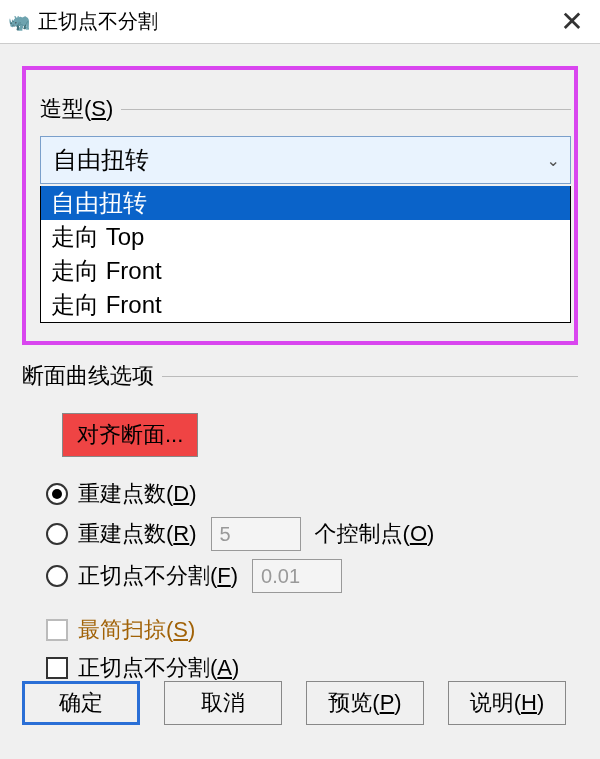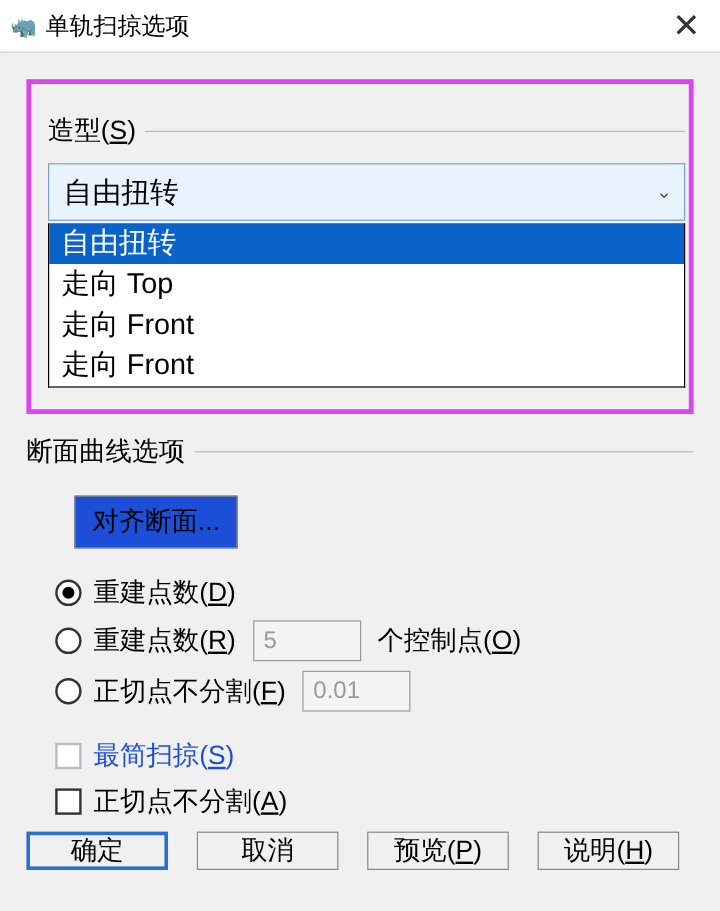--- a/index.html
+++ b/index.html
@@ -12,42 +12,42 @@
 .content{padding:22px 22px 20px 22px}
 .grouplabel{display:flex;align-items:center;font-size:22px;margin:10px 0 8px 0}
 .grouplabel .line{flex:1;height:1px;background:#bbb;margin-left:8px}
 .highlight-box{border:4px solid #d946ef;padding:14px 3px 18px 14px;margin-bottom:16px}
 .combo{position:relative;height:48px;border:1px solid #7a9fcb;background:#e9f3fe;display:flex;align-items:center;padding:0 12px;margin:12px 0 2px 0;font-size:24px}
 .combo .chev{position:absolute;right:10px;top:50%;transform:translateY(-50%);font-size:16px;color:#555}
 .dropdown{border:1px solid #000;border-top:none;background:#fff}
 .dropdown .opt{padding:2px 10px;font-size:24px;line-height:30px}
 .dropdown .opt.sel{background:#0a63c9;color:#fff}
 .curvesection{margin-top:0}
-.align-btn{display:inline-block;margin:14px 0 18px 40px;padding:6px 14px;font-size:22px;background:#1d4ed8;border:1px solid #888;cursor:pointer}
+.align-btn{display:inline-block;margin:14px 0 18px 40px;padding:6px 14px;font-size:22px;background:#ef4444;border:1px solid #888;cursor:pointer}
 .row{display:flex;align-items:center;padding:4px 0 4px 24px;font-size:22px}
 .radio{width:22px;height:22px;border:2px solid #333;border-radius:50%;margin-right:10px;display:flex;align-items:center;justify-content:center;cursor:pointer;background:#fff}
 .radio .dot{width:10px;height:10px;border-radius:50%;background:#000}
 .checkbox{width:22px;height:22px;border:2px solid #333;margin-right:10px;cursor:pointer;display:flex;align-items:center;justify-content:center;background:#fff}
 .checkbox.disabled{border-color:#bbb}
 .lbl{white-space:nowrap}
-.lbl.disabled{color:#1d4ed8}
+.lbl.disabled{color:#a16207}
 .numbox{width:90px;height:34px;border:1px solid #999;background:#f4f4f4;color:#999;padding:0 8px;font-size:20px;display:flex;align-items:center;margin:0 14px}
 .tail{font-size:22px}
 .btnbar{position:absolute;bottom:34px;left:22px;right:22px;display:flex;gap:24px}
-.btn{flex:0 0 auto;width:118px;height:32px;display:flex;align-items:center;justify-content:center;font-size:22px;background:#f0f0f0;border:1px solid #888;cursor:pointer}
+.btn{flex:0 0 auto;width:118px;height:44px;display:flex;align-items:center;justify-content:center;font-size:22px;background:#f0f0f0;border:1px solid #888;cursor:pointer}
 .btn.primary{border:3px solid #2a6fd6}
 .wrap{position:relative;height:715px}
 .u{text-decoration:underline}
 </style>
 </head>
 <body>
 
 <div class="titlebar">
   <span class="appicon">🦏</span>
-  <span class="title">单轨扫掠选项</span>
+  <span class="title">正切点不分割</span>
   <span class="close">✕</span>
 </div>
 
 <div class="wrap">
 <div class="content">
 
   <div class="highlight-box">
     <div class="grouplabel">
       <span>
         <span>造型(</span><span class="u">S</span><span>)</span>

